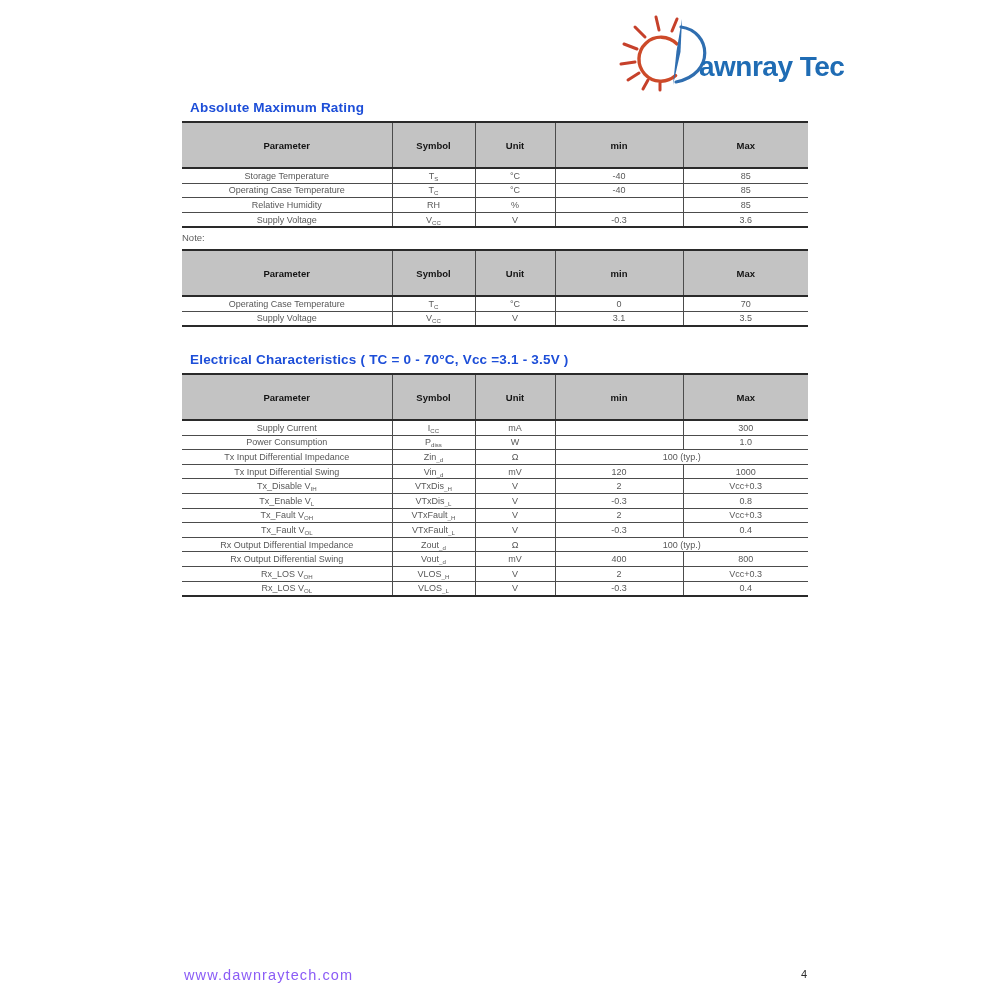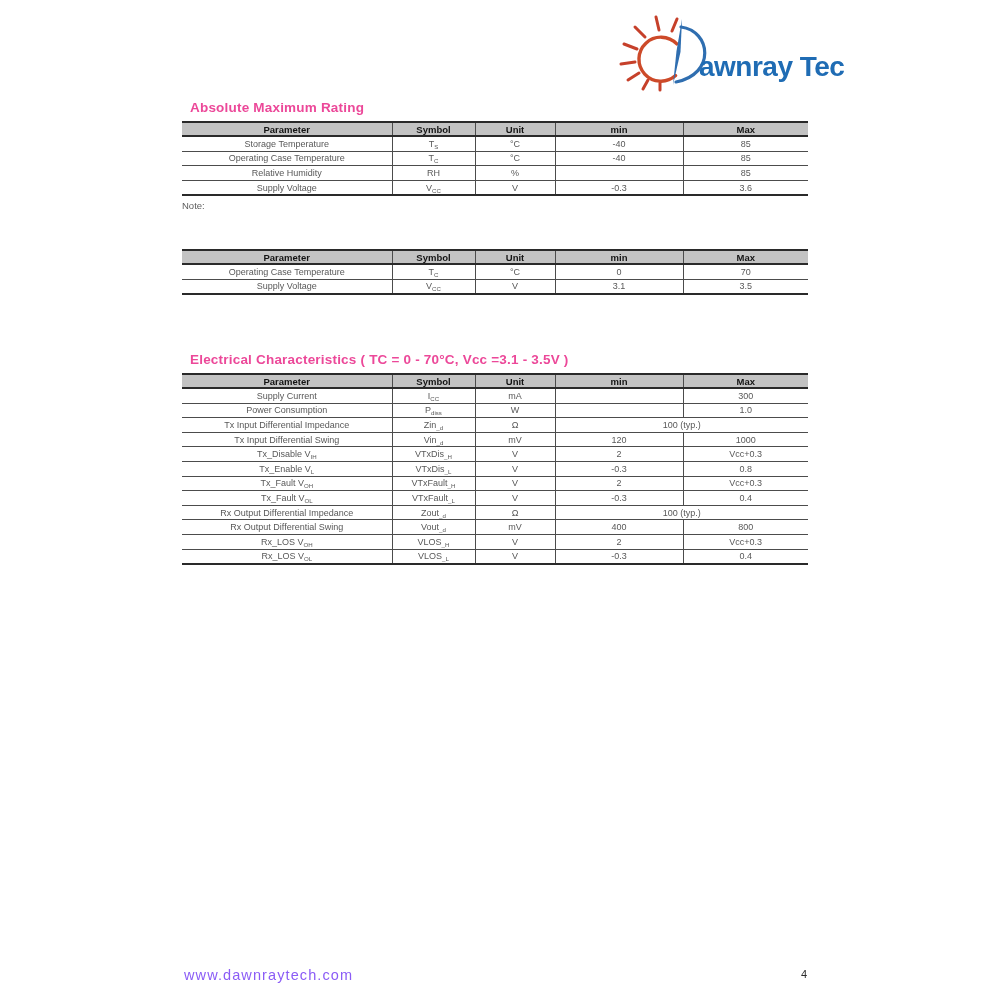--- a/index.html
+++ b/index.html
@@ -5,35 +5,35 @@
   html,body{margin:0;padding:0;}
   body{
     width:1000px;height:1000px;background:#ffffff;position:relative;
     font-family:"Liberation Sans","DejaVu Sans",sans-serif;color:#4f4f4f;
     overflow:hidden;
   }
   .logo{position:absolute;left:615px;top:12px;width:230px;height:80px;}
   .section{position:absolute;left:182px;width:626px;}
   .s0{top:100px}.s1{top:249px}.s2{top:352px}
   .sec-title{
-    font-size:13.5px;font-weight:bold;color:#ec4899;letter-spacing:.2px;
+    font-size:13.5px;font-weight:bold;color:#1d4ed8;letter-spacing:.2px;
     margin:0 0 5px 8px;line-height:16px;
   }
   table.spec{
     border-collapse:collapse;table-layout:fixed;width:626px;
     border-top:2.5px solid #2a2a2a;border-bottom:2.5px solid #2a2a2a;
   }
   table.spec col.c0{width:210px}
   table.spec col.c1{width:83px}
   table.spec col.c2{width:80px}
   table.spec col.c3{width:128px}
   table.spec col.c4{width:125px}
   table.spec th{
     background:#c3c3c3;color:#141414;font-size:9.5px;font-weight:bold;
-    height:12px;padding:0;text-align:center;border-bottom:2px solid #2a2a2a;
+    height:12px;padding:16px;text-align:center;border-bottom:2px solid #2a2a2a;
   }
   table.spec td{
     font-size:9px;color:#585858;height:13.6px;padding:0;text-align:center;
     border-bottom:1px solid #4c4c4c;line-height:10px;
   }
   table.spec tr:last-child td{border-bottom:none;}
   table.spec th + th, table.spec td + td{border-left:1px solid #4c4c4c;}
   sub{font-size:.68em;vertical-align:-0.32em;line-height:0;}
   .note{margin-top:3px;font-size:9.5px;color:#5d5d5d;line-height:13px;}
   .footer-url{

